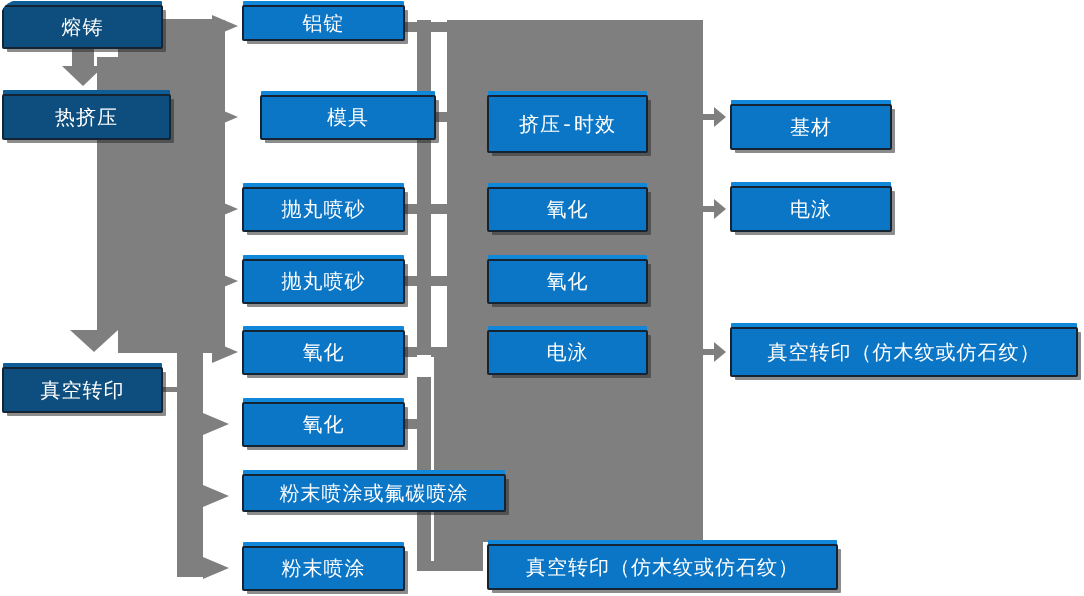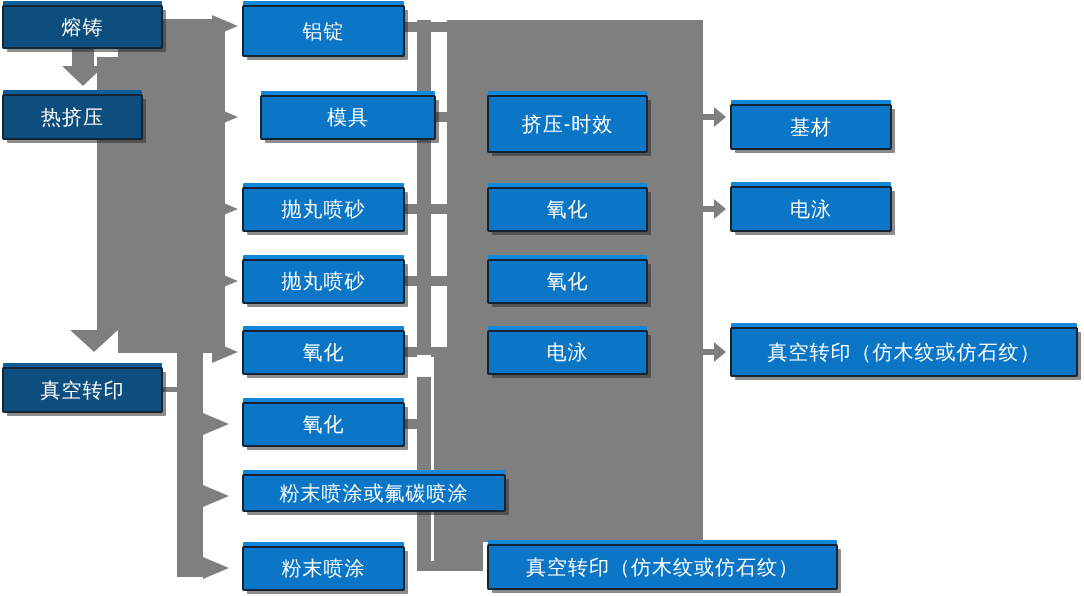--- a/index.html
+++ b/index.html
@@ -9,21 +9,22 @@
     --hl:#1187da;
     --hl-stage:#0e5d97;
     --gray:#7f7f7f;
     --txt:#ffffff;
     --bg:#ffffff;
   }
   html,body{margin:0;padding:0;background:var(--bg);}
   .canvas{
     position:relative;width:1084px;height:596px;overflow:hidden;
     background:var(--bg);
-    font-family:Liberation Sans, sans-serif;
+    font-family:Liberation Mono, monospace;
+    border-radius:19px;
   }
   .g{position:absolute;background:var(--gray);}
   .tri{position:absolute;width:0;height:0;}
   
   .tri-r{border-top:11px solid transparent;border-bottom:11px solid transparent;border-left:26px solid var(--gray);}
   .tri-r-sm{border-top:10px solid transparent;border-bottom:10px solid transparent;border-left:12px solid var(--gray);}
   
   .tri-d{border-left:21px solid transparent;border-right:21px solid transparent;border-top:20px solid var(--gray);}
   .tri-d-big{border-left:24px solid transparent;border-right:24px solid transparent;border-top:22px solid var(--gray);}
   .node{
@@ -88,28 +89,28 @@
   <div class="g" style="left:703px;top:114px;width:12px;height:6px"></div>
   <div class="tri tri-r-sm" style="left:714px;top:107px"></div>
   <div class="g" style="left:703px;top:206px;width:12px;height:6px"></div>
   <div class="tri tri-r-sm" style="left:714px;top:199px"></div>
   <div class="g" style="left:703px;top:349px;width:12px;height:6px"></div>
   <div class="tri tri-r-sm" style="left:714px;top:342px"></div>
 
   <div class="node stage" style="left:2px;top:5px;width:161px;height:44px">
       <span>熔铸</span>
     </div>
-  <div class="node stage" style="left:2px;top:94px;width:141px;height:46px">
+  <div class="node stage" style="left:2px;top:94px;width:169px;height:46px">
       <span>热挤压</span>
     </div>
   <div class="node stage" style="left:2px;top:367px;width:161px;height:46px">
       <span>真空转印</span>
     </div>
 
-  <div class="node" style="left:242px;top:5px;width:163px;height:52px">
+  <div class="node" style="left:242px;top:5px;width:163px;height:36px">
       <span>铝锭</span>
     </div>
   <div class="node" style="left:260px;top:95px;width:176px;height:45px">
       <span>模具</span>
     </div>
   <div class="node" style="left:242px;top:187px;width:163px;height:45px">
       <span>抛丸喷砂</span>
     </div>
   <div class="node" style="left:242px;top:259px;width:163px;height:45px">
       <span>抛丸喷砂</span>

